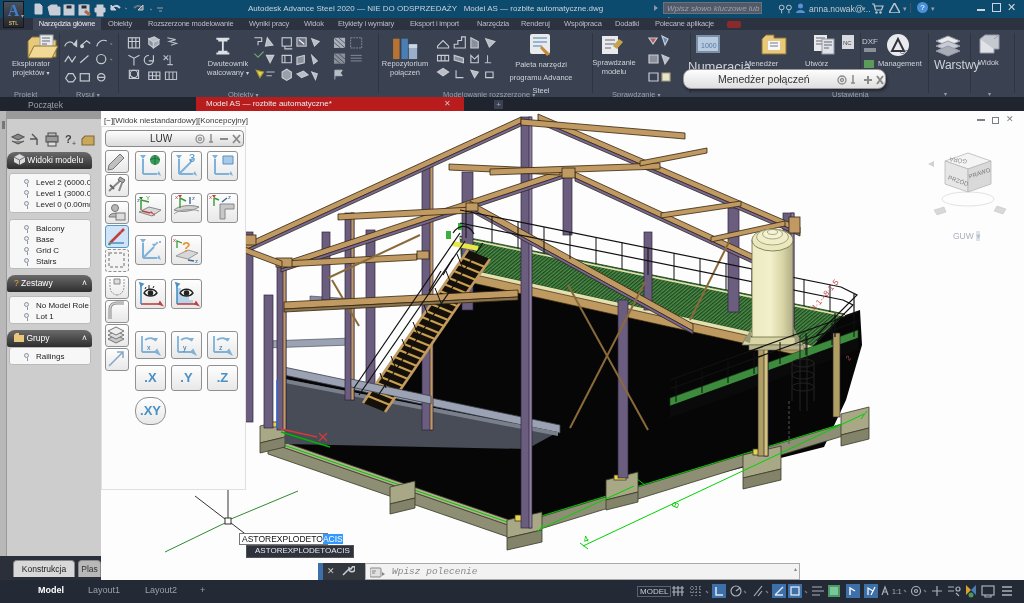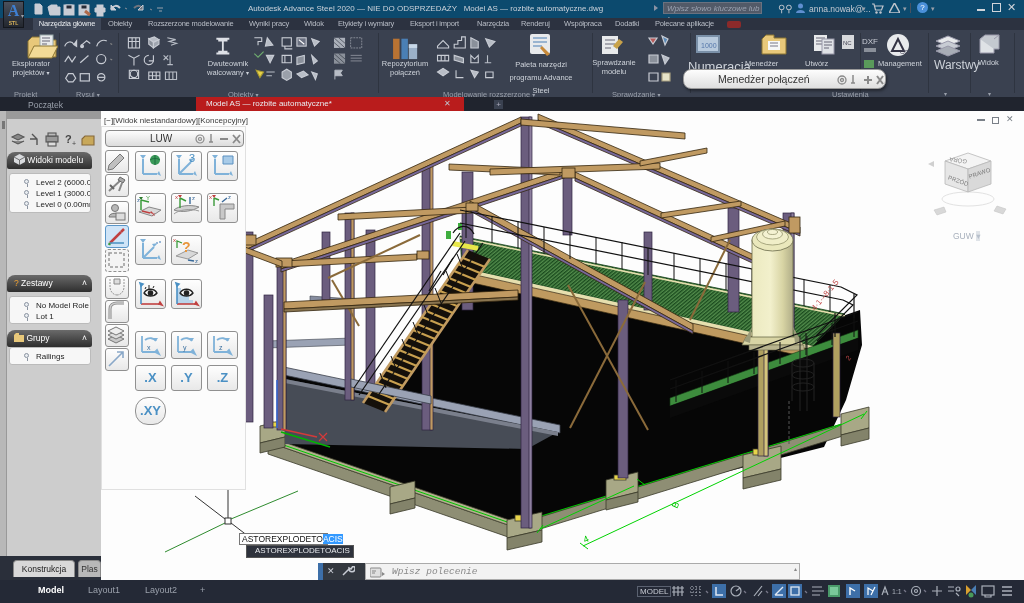--- a/index.html
+++ b/index.html
@@ -656,20 +656,26 @@
       </g>
     </svg>
     <div class="hdr" style="top:41px;"><svg style="margin-left:7px;vertical-align:-2px;" width="11" height="11" viewBox="0 0 11 11">
           <path d="M5.5 0L11 3v5L5.5 11 0 8V3z" fill="#d8dadd"></path>
           <path d="M0 3l5.5 3L11 3M5.5 6v5" stroke="#555" stroke-width="0.8" fill="none"></path>
         </svg> Widoki modelu<span style="float:right;margin-right:5px;">˄</span></div>
     <div class="box" style="top:62px;height:40px;">
       <div class="row" style="margin-top:3px;"><span class="pin"></span>Level 2 (6000.00</div>
       <div class="row"><span class="pin"></span>Level 1 (3000.00</div>
       <div class="row"><span class="pin"></span>Level 0 (0.00mm</div>
+    </div>
+    <div class="box" style="top:108px;height:50px;">
+      <div class="row" style="margin-top:3px;"><span class="pin"></span>Balcony</div>
+      <div class="row"><span class="pin"></span>Base</div>
+      <div class="row"><span class="pin"></span>Grid C</div>
+      <div class="row"><span class="pin"></span>Stairs</div>
     </div>
     <div class="hdr" style="top:164px;"><span style="margin-left:7px;color:#f0a030;">?</span> <span style="color:#fff;">Zestawy</span><span style="float:right;margin-right:5px;">˄</span></div>
     <div class="box" style="top:185px;height:28px;">
       <div class="row" style="margin-top:3px;"><span class="pin"></span>No Model Role</div>
       <div class="row"><span class="pin"></span>Lot 1</div>
     </div>
     <div class="hdr" style="top:219px;"><svg style="margin-left:7px;vertical-align:-1px;" width="10" height="9" viewBox="0 0 10 9">
           <path d="M0 2l2-2h3v2h5v7H0z" fill="#e8c87a"></path>
         </svg> <span>Grupy</span><span style="float:right;margin-right:5px;">˄</span></div>
     <div class="box" style="top:236px;height:18px;">

